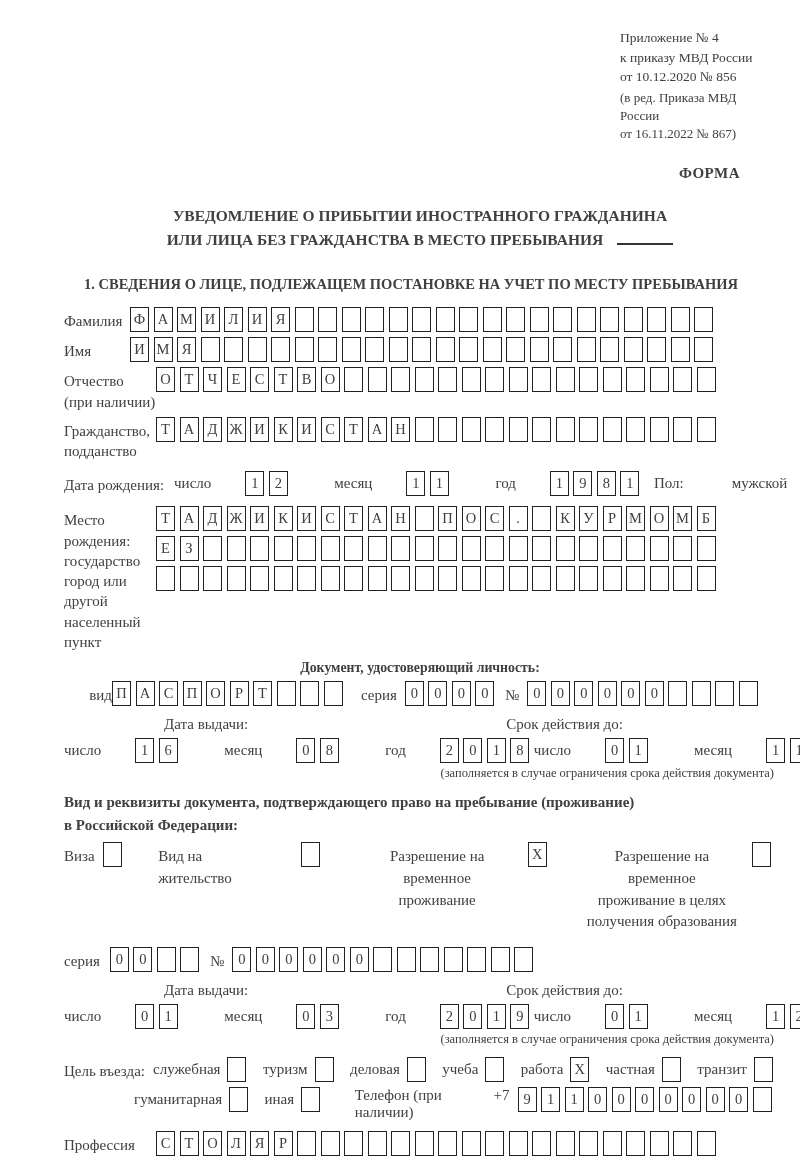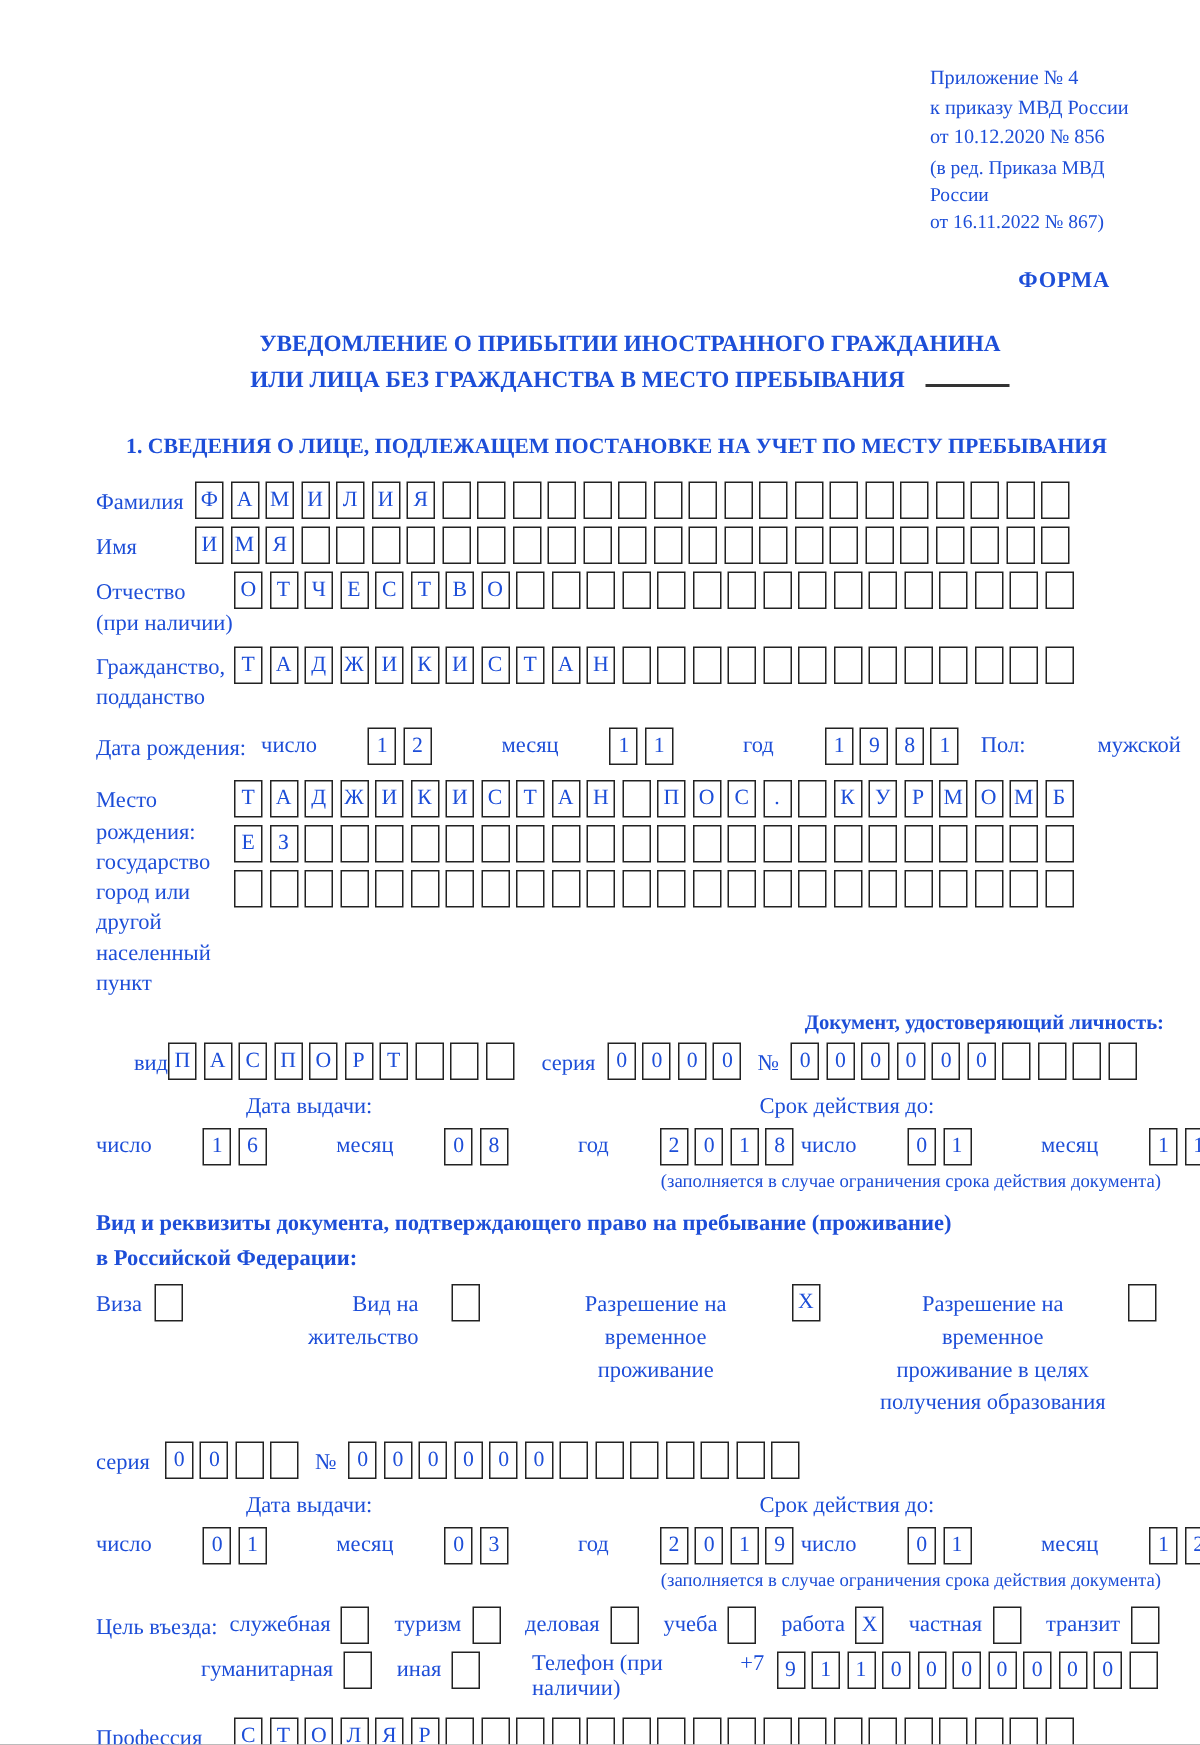--- a/index.html
+++ b/index.html
@@ -1,20 +1,20 @@
 <!DOCTYPE html>
 <html><head>
 <meta charset="utf-8">
 <style>
   html,body{margin:0;padding:0;background:#888;}
   .sheet{
-    width:800px;height:1163px;background:#ffffff;color:#1d4ed8;
+    width:800px;height:1163px;background:#ffffff;color:#404040;
     font-family:"Liberation Serif","DejaVu Serif",serif;
     position:relative;box-sizing:border-box;
-    padding:42px 24px 10px 64px;overflow:hidden;
+    padding:28px 24px 10px 64px;overflow:hidden;
   }
   .annex{margin-left:556px;font-size:13.5px;line-height:1.45;}
   .annex-sub{font-size:13px;line-height:1.4;margin-top:2px;}
   .forma{font-weight:bold;font-size:15px;text-align:right;margin:22px 36px 0 0;letter-spacing:.5px;}
   .title{font-weight:bold;font-size:15.5px;text-align:center;margin-top:22px;line-height:1.55;}
   .blank{display:inline-block;width:56px;border-bottom:2px solid #333;margin-left:14px;height:13px;}
   .sec-heading{font-weight:bold;font-size:14.5px;margin-top:24px;margin-left:-18px;text-align:center;}
   .row{display:flex;align-items:flex-start;margin-top:5px;}
   .lbl{font-size:15px;padding-top:4px;flex:0 0 auto;line-height:1.35;}
   .w66{width:66px;} .w92{width:92px;} .w48{width:48px;text-align:right;}
@@ -29,28 +29,28 @@
   .dg{display:flex;align-items:center;gap:28px;}
   .dg .dlabel{font-size:15px;margin:0 6px 0 14px;}
   .dg .dlabel:first-child{margin-left:0;}
   .two-col{display:flex;justify-content:space-between;margin-top:5px;padding-right:24px;}
   .dh-row{display:flex;font-size:15px;margin-top:10px;}
   .dh1{margin-left:100px;} .dh2{margin-left:258px;}
   .note{font-size:12.5px;text-align:right;margin-top:3px;padding-right:2px;}
   .intro{font-size:15px;margin-top:10px;line-height:1.5;font-weight:bold;}
   .opt-row{display:flex;align-items:flex-start;margin-top:6px;}
   .opt{display:flex;align-items:flex-start;margin-right:14px;}
-  .opt .olabel{font-size:15px;padding-top:4px;margin-right:8px;line-height:1.45;text-align:right;}
+  .opt .olabel{font-size:15px;padding-top:4px;margin-right:8px;line-height:1.45;}
   .opt .center{text-align:center;}
   .purposes{display:flex;align-items:center;flex-wrap:nowrap;}
   .purposes .plabel{font-size:15px;margin:0 7px 0 12px;}
   .purposes .plabel:first-child{margin-left:8px;}
   .phone-group{display:flex;align-items:flex-start;margin-left:30px;}
   .phone-group .pfx{font-size:15px;margin-right:8px;}
-  .doc-heading{font-weight:bold;font-size:13.8px;text-align:right;margin-top:8px;}
+  .doc-heading{font-weight:bold;font-size:13.8px;text-align:center;margin-top:8px;}
   .mt10{margin-top:10px;} .mt14{margin-top:14px;}
 </style>
 </head>
 <body>
 
 <div class="sheet">
 
   <div class="annex">
     <div>
         <div>Приложение № 4</div>

